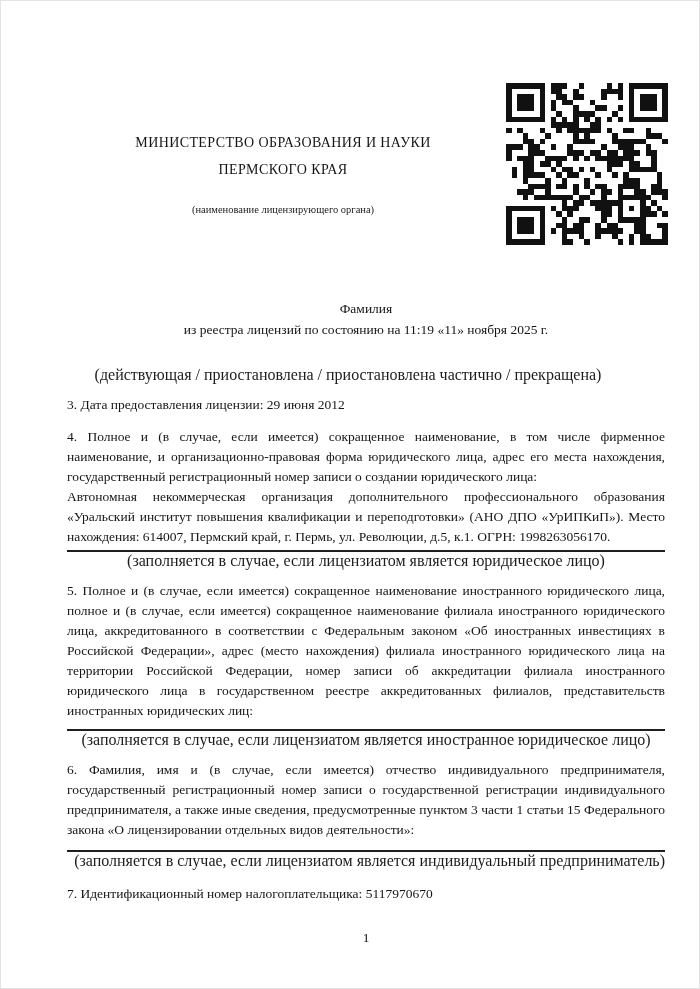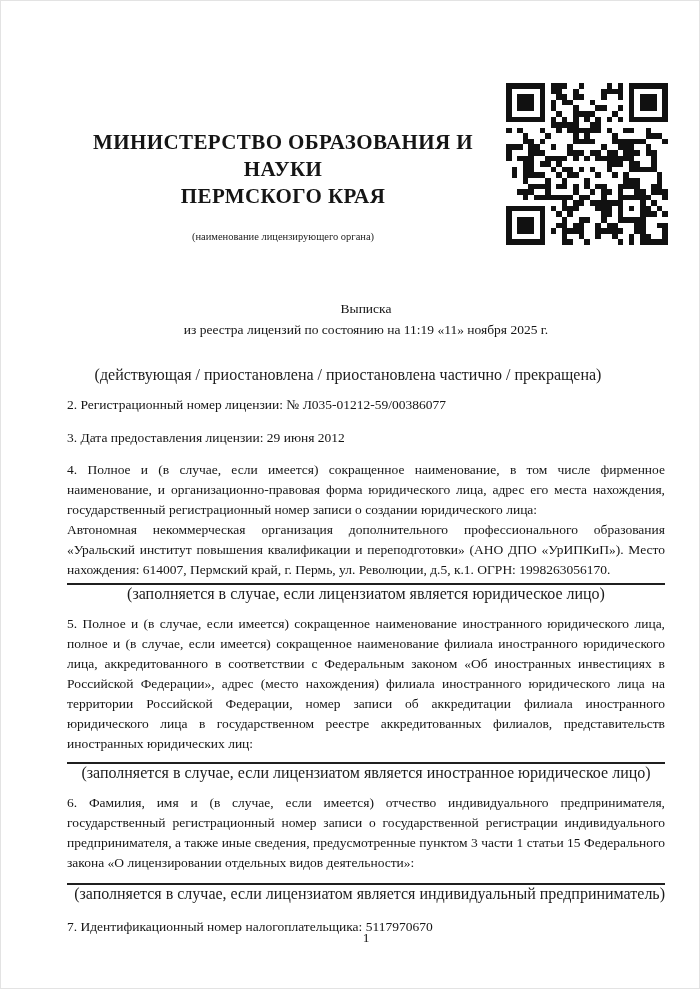--- a/index.html
+++ b/index.html
@@ -20,23 +20,23 @@
 
   
   .ministry {
     position: absolute;
     top: 128px;
     left: 64px;
     width: 436px;
     text-align: center;
   }
   .ministry-line {
-    font-size: 21px;
+    font-size: 14px;
     line-height: 27px;
-    font-weight: bold;
+    font-weight: normal;
     letter-spacing: 0.4px;
   }
   .org-caption {
     margin-top: 20px;
     font-size: 10.5px;
     line-height: 13px;
     color: #1c1c1c;
   }
   .qr {
     position: absolute;
@@ -108,33 +108,30 @@
     <div class="ministry-line">МИНИСТЕРСТВО ОБРАЗОВАНИЯ И НАУКИ</div>
     <div class="ministry-line">ПЕРМСКОГО КРАЯ</div>
     <div class="org-caption">(наименование лицензирующего органа)</div>
   </div>
 
   <svg id="qr" class="qr" viewBox="0 0 29 29">
       <path d="M0 0h1v1h-1zM1 0h1v1h-1zM2 0h1v1h-1zM3 0h1v1h-1zM4 0h1v1h-1zM5 0h1v1h-1zM6 0h1v1h-1zM8 0h1v1h-1zM9 0h1v1h-1zM10 0h1v1h-1zM13 0h1v1h-1zM18 0h1v1h-1zM20 0h1v1h-1zM22 0h1v1h-1zM23 0h1v1h-1zM24 0h1v1h-1zM25 0h1v1h-1zM26 0h1v1h-1zM27 0h1v1h-1zM28 0h1v1h-1zM0 1h1v1h-1zM6 1h1v1h-1zM8 1h1v1h-1zM9 1h1v1h-1zM12 1h1v1h-1zM17 1h1v1h-1zM18 1h1v1h-1zM19 1h1v1h-1zM20 1h1v1h-1zM22 1h1v1h-1zM28 1h1v1h-1zM0 2h1v1h-1zM2 2h1v1h-1zM3 2h1v1h-1zM4 2h1v1h-1zM6 2h1v1h-1zM9 2h1v1h-1zM10 2h1v1h-1zM12 2h1v1h-1zM13 2h1v1h-1zM17 2h1v1h-1zM20 2h1v1h-1zM22 2h1v1h-1zM24 2h1v1h-1zM25 2h1v1h-1zM26 2h1v1h-1zM28 2h1v1h-1zM0 3h1v1h-1zM2 3h1v1h-1zM3 3h1v1h-1zM4 3h1v1h-1zM6 3h1v1h-1zM8 3h1v1h-1zM10 3h1v1h-1zM11 3h1v1h-1zM15 3h1v1h-1zM22 3h1v1h-1zM24 3h1v1h-1zM25 3h1v1h-1zM26 3h1v1h-1zM28 3h1v1h-1zM0 4h1v1h-1zM2 4h1v1h-1zM3 4h1v1h-1zM4 4h1v1h-1zM6 4h1v1h-1zM8 4h1v1h-1zM12 4h1v1h-1zM16 4h1v1h-1zM17 4h1v1h-1zM20 4h1v1h-1zM22 4h1v1h-1zM24 4h1v1h-1zM25 4h1v1h-1zM26 4h1v1h-1zM28 4h1v1h-1zM0 5h1v1h-1zM6 5h1v1h-1zM9 5h1v1h-1zM12 5h1v1h-1zM13 5h1v1h-1zM14 5h1v1h-1zM15 5h1v1h-1zM19 5h1v1h-1zM22 5h1v1h-1zM28 5h1v1h-1zM0 6h1v1h-1zM1 6h1v1h-1zM2 6h1v1h-1zM3 6h1v1h-1zM4 6h1v1h-1zM5 6h1v1h-1zM6 6h1v1h-1zM8 6h1v1h-1zM10 6h1v1h-1zM12 6h1v1h-1zM14 6h1v1h-1zM16 6h1v1h-1zM18 6h1v1h-1zM20 6h1v1h-1zM22 6h1v1h-1zM23 6h1v1h-1zM24 6h1v1h-1zM25 6h1v1h-1zM26 6h1v1h-1zM27 6h1v1h-1zM28 6h1v1h-1zM8 7h1v1h-1zM9 7h1v1h-1zM10 7h1v1h-1zM11 7h1v1h-1zM12 7h1v1h-1zM15 7h1v1h-1zM16 7h1v1h-1zM0 8h1v1h-1zM2 8h1v1h-1zM6 8h1v1h-1zM9 8h1v1h-1zM11 8h1v1h-1zM12 8h1v1h-1zM13 8h1v1h-1zM14 8h1v1h-1zM15 8h1v1h-1zM16 8h1v1h-1zM18 8h1v1h-1zM21 8h1v1h-1zM22 8h1v1h-1zM25 8h1v1h-1zM3 9h1v1h-1zM7 9h1v1h-1zM12 9h1v1h-1zM14 9h1v1h-1zM19 9h1v1h-1zM25 9h1v1h-1zM26 9h1v1h-1zM27 9h1v1h-1zM3 10h1v1h-1zM4 10h1v1h-1zM6 10h1v1h-1zM12 10h1v1h-1zM13 10h1v1h-1zM14 10h1v1h-1zM15 10h1v1h-1zM19 10h1v1h-1zM20 10h1v1h-1zM21 10h1v1h-1zM22 10h1v1h-1zM23 10h1v1h-1zM24 10h1v1h-1zM28 10h1v1h-1zM0 11h1v1h-1zM1 11h1v1h-1zM2 11h1v1h-1zM4 11h1v1h-1zM5 11h1v1h-1zM8 11h1v1h-1zM11 11h1v1h-1zM17 11h1v1h-1zM20 11h1v1h-1zM21 11h1v1h-1zM22 11h1v1h-1zM25 11h1v1h-1zM0 12h1v1h-1zM4 12h1v1h-1zM5 12h1v1h-1zM6 12h1v1h-1zM11 12h1v1h-1zM12 12h1v1h-1zM13 12h1v1h-1zM15 12h1v1h-1zM16 12h1v1h-1zM18 12h1v1h-1zM19 12h1v1h-1zM21 12h1v1h-1zM22 12h1v1h-1zM23 12h1v1h-1zM25 12h1v1h-1zM26 12h1v1h-1zM0 13h1v1h-1zM2 13h1v1h-1zM3 13h1v1h-1zM4 13h1v1h-1zM7 13h1v1h-1zM8 13h1v1h-1zM9 13h1v1h-1zM10 13h1v1h-1zM12 13h1v1h-1zM14 13h1v1h-1zM16 13h1v1h-1zM17 13h1v1h-1zM18 13h1v1h-1zM19 13h1v1h-1zM20 13h1v1h-1zM21 13h1v1h-1zM22 13h1v1h-1zM26 13h1v1h-1zM3 14h1v1h-1zM4 14h1v1h-1zM6 14h1v1h-1zM7 14h1v1h-1zM9 14h1v1h-1zM18 14h1v1h-1zM19 14h1v1h-1zM20 14h1v1h-1zM22 14h1v1h-1zM23 14h1v1h-1zM26 14h1v1h-1zM1 15h1v1h-1zM3 15h1v1h-1zM4 15h1v1h-1zM8 15h1v1h-1zM10 15h1v1h-1zM11 15h1v1h-1zM13 15h1v1h-1zM15 15h1v1h-1zM18 15h1v1h-1zM22 15h1v1h-1zM23 15h1v1h-1zM24 15h1v1h-1zM25 15h1v1h-1zM26 15h1v1h-1zM1 16h1v1h-1zM3 16h1v1h-1zM4 16h1v1h-1zM5 16h1v1h-1zM6 16h1v1h-1zM9 16h1v1h-1zM11 16h1v1h-1zM12 16h1v1h-1zM16 16h1v1h-1zM19 16h1v1h-1zM21 16h1v1h-1zM27 16h1v1h-1zM3 17h1v1h-1zM7 17h1v1h-1zM10 17h1v1h-1zM14 17h1v1h-1zM21 17h1v1h-1zM22 17h1v1h-1zM23 17h1v1h-1zM27 17h1v1h-1zM4 18h1v1h-1zM5 18h1v1h-1zM6 18h1v1h-1zM7 18h1v1h-1zM9 18h1v1h-1zM10 18h1v1h-1zM12 18h1v1h-1zM14 18h1v1h-1zM16 18h1v1h-1zM17 18h1v1h-1zM20 18h1v1h-1zM21 18h1v1h-1zM22 18h1v1h-1zM23 18h1v1h-1zM26 18h1v1h-1zM27 18h1v1h-1zM2 19h1v1h-1zM3 19h1v1h-1zM4 19h1v1h-1zM7 19h1v1h-1zM12 19h1v1h-1zM15 19h1v1h-1zM17 19h1v1h-1zM18 19h1v1h-1zM20 19h1v1h-1zM23 19h1v1h-1zM24 19h1v1h-1zM26 19h1v1h-1zM27 19h1v1h-1zM28 19h1v1h-1zM3 20h1v1h-1zM5 20h1v1h-1zM6 20h1v1h-1zM7 20h1v1h-1zM8 20h1v1h-1zM9 20h1v1h-1zM10 20h1v1h-1zM11 20h1v1h-1zM13 20h1v1h-1zM14 20h1v1h-1zM17 20h1v1h-1zM20 20h1v1h-1zM21 20h1v1h-1zM22 20h1v1h-1zM23 20h1v1h-1zM24 20h1v1h-1zM25 20h1v1h-1zM28 20h1v1h-1zM10 21h1v1h-1zM12 21h1v1h-1zM13 21h1v1h-1zM15 21h1v1h-1zM16 21h1v1h-1zM17 21h1v1h-1zM18 21h1v1h-1zM19 21h1v1h-1zM20 21h1v1h-1zM24 21h1v1h-1zM26 21h1v1h-1zM0 22h1v1h-1zM1 22h1v1h-1zM2 22h1v1h-1zM3 22h1v1h-1zM4 22h1v1h-1zM5 22h1v1h-1zM6 22h1v1h-1zM8 22h1v1h-1zM10 22h1v1h-1zM11 22h1v1h-1zM12 22h1v1h-1zM16 22h1v1h-1zM17 22h1v1h-1zM18 22h1v1h-1zM20 22h1v1h-1zM22 22h1v1h-1zM24 22h1v1h-1zM25 22h1v1h-1zM27 22h1v1h-1zM0 23h1v1h-1zM6 23h1v1h-1zM9 23h1v1h-1zM11 23h1v1h-1zM17 23h1v1h-1zM18 23h1v1h-1zM20 23h1v1h-1zM24 23h1v1h-1zM25 23h1v1h-1zM26 23h1v1h-1zM28 23h1v1h-1zM0 24h1v1h-1zM2 24h1v1h-1zM3 24h1v1h-1zM4 24h1v1h-1zM6 24h1v1h-1zM10 24h1v1h-1zM13 24h1v1h-1zM14 24h1v1h-1zM17 24h1v1h-1zM20 24h1v1h-1zM21 24h1v1h-1zM22 24h1v1h-1zM23 24h1v1h-1zM24 24h1v1h-1zM0 25h1v1h-1zM2 25h1v1h-1zM3 25h1v1h-1zM4 25h1v1h-1zM6 25h1v1h-1zM9 25h1v1h-1zM10 25h1v1h-1zM12 25h1v1h-1zM13 25h1v1h-1zM16 25h1v1h-1zM18 25h1v1h-1zM19 25h1v1h-1zM23 25h1v1h-1zM24 25h1v1h-1zM27 25h1v1h-1zM28 25h1v1h-1zM0 26h1v1h-1zM2 26h1v1h-1zM3 26h1v1h-1zM4 26h1v1h-1zM6 26h1v1h-1zM8 26h1v1h-1zM10 26h1v1h-1zM11 26h1v1h-1zM12 26h1v1h-1zM13 26h1v1h-1zM16 26h1v1h-1zM17 26h1v1h-1zM18 26h1v1h-1zM19 26h1v1h-1zM20 26h1v1h-1zM23 26h1v1h-1zM24 26h1v1h-1zM28 26h1v1h-1zM0 27h1v1h-1zM6 27h1v1h-1zM10 27h1v1h-1zM13 27h1v1h-1zM16 27h1v1h-1zM19 27h1v1h-1zM22 27h1v1h-1zM24 27h1v1h-1zM25 27h1v1h-1zM28 27h1v1h-1zM0 28h1v1h-1zM1 28h1v1h-1zM2 28h1v1h-1zM3 28h1v1h-1zM4 28h1v1h-1zM5 28h1v1h-1zM6 28h1v1h-1zM10 28h1v1h-1zM11 28h1v1h-1zM14 28h1v1h-1zM20 28h1v1h-1zM22 28h1v1h-1zM24 28h1v1h-1zM25 28h1v1h-1zM26 28h1v1h-1zM27 28h1v1h-1zM28 28h1v1h-1z" fill="#111111"></path>
     </svg>
 
   <div class="doc-title">
-    <div>Выписка</div>
+    <div>Фамилия</div>
     <div>из реестра лицензий по состоянию на 11:19 «11» ноября 2025 г.</div>
   </div>
 
   <div class="items">
 
     <div>
       <div class="fill-caption caption-shift mb13">(действующая / приостановлена / приостановлена частично / прекращена)</div>
     </div>
 
-    <div class="mb13">
-      <div class="line">2. Регистрационный номер лицензии: № Л035-01212-59/00386077</div>
-    </div>
 
     <div class="mb12">
       <div class="line">3. Дата предоставления лицензии: 29 июня 2012</div>
     </div>
 
     <div>
       <div class="para">4. Полное и (в случае, если имеется) сокращенное наименование, в том числе фирменное наименование, и организационно-правовая форма юридического лица, адрес его места нахождения, государственный регистрационный номер записи о создании юридического лица:</div>
       <div class="para">Автономная некоммерческая организация дополнительного профессионального образования «Уральский институт повышения квалификации и переподготовки» (АНО ДПО «УрИПКиП»). Место нахождения: 614007, Пермский край, г. Пермь, ул. Революции, д.5, к.1. ОГРН: 1998263056170.</div>
       <hr class="rule rule-i4">
       <div class="fill-caption mb13">(заполняется в случае, если лицензиатом является юридическое лицо)</div>

